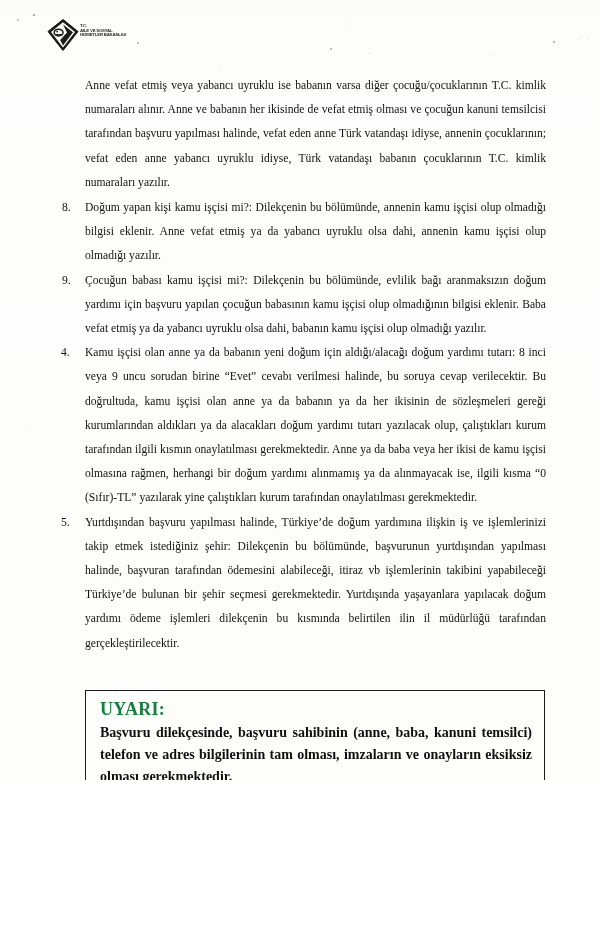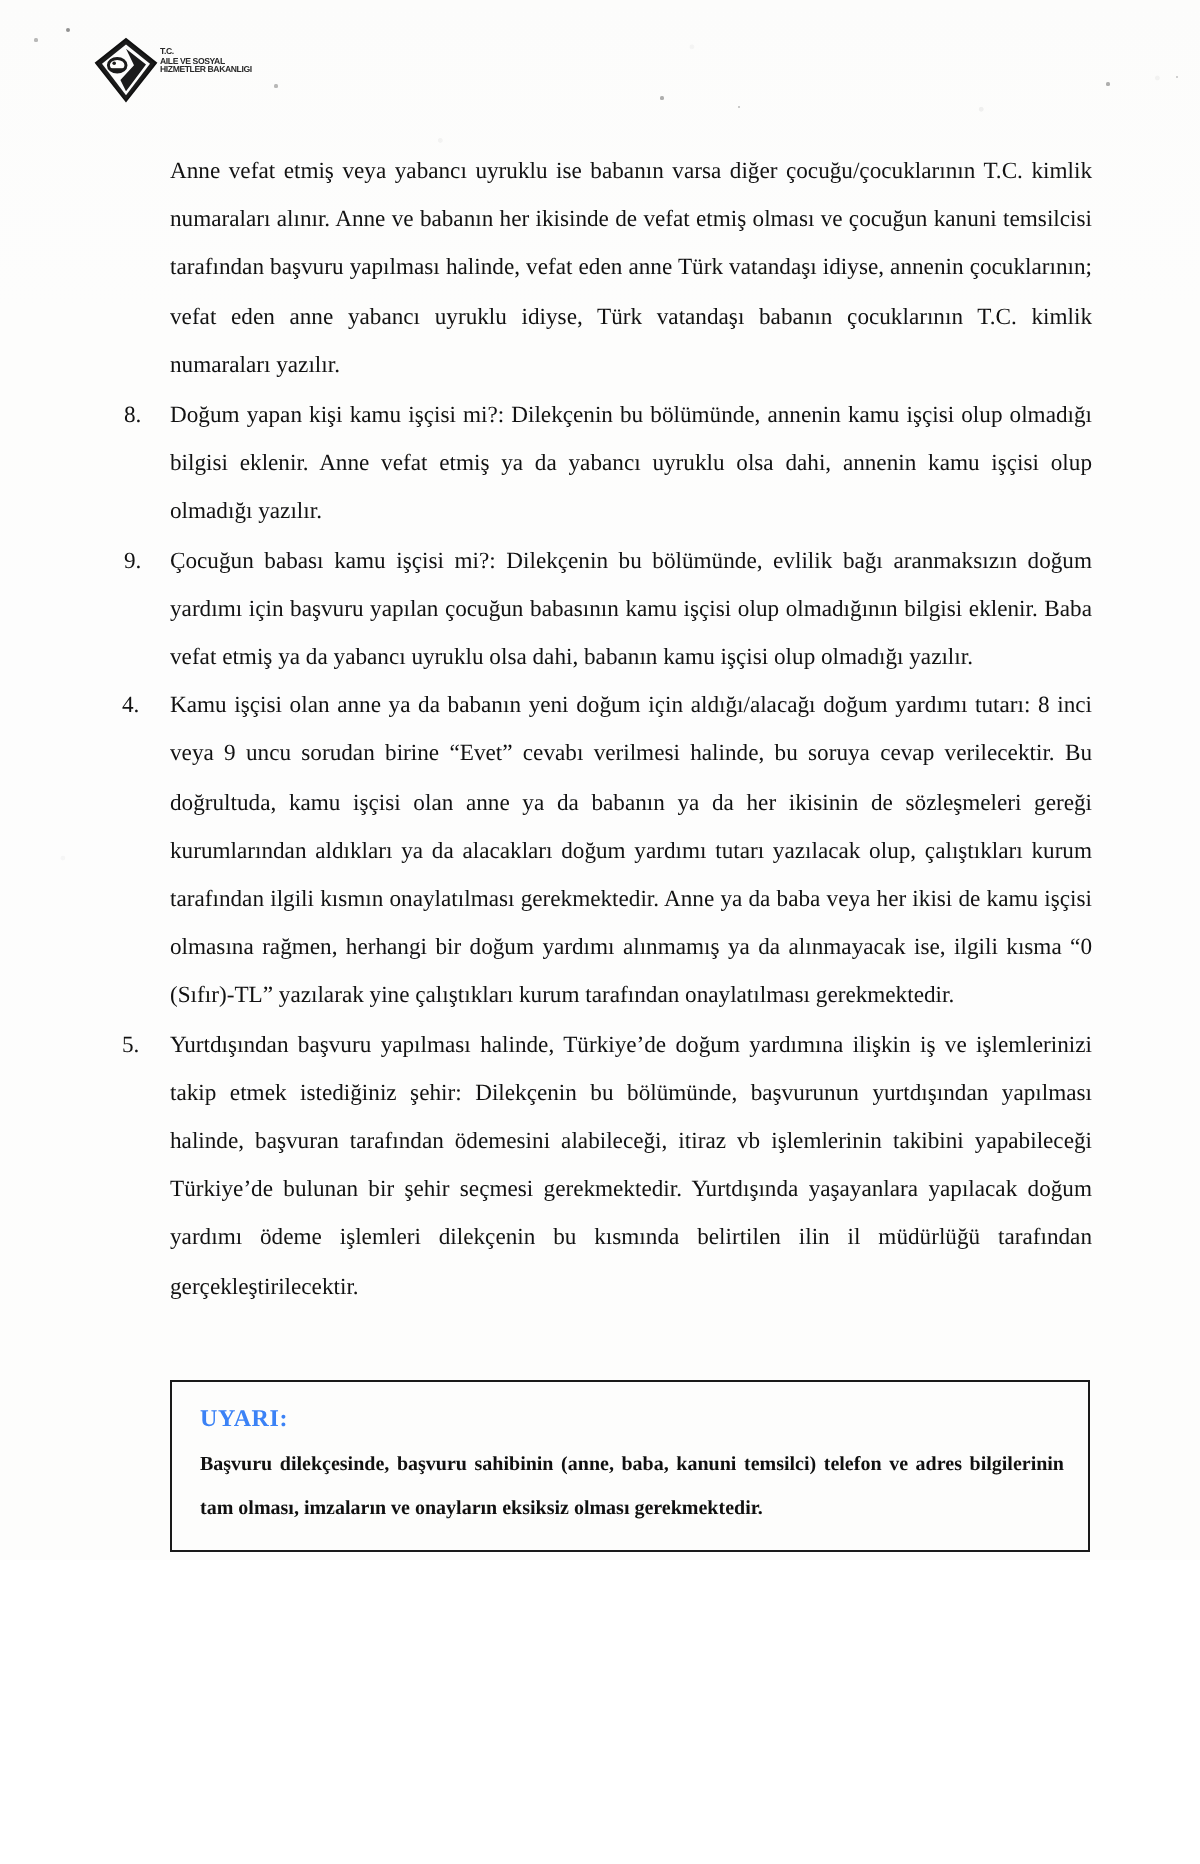--- a/index.html
+++ b/index.html
@@ -121,30 +121,30 @@
     width: 460px;
     min-height: 74px;
     border: 1.6px solid #1a1a1a;
     box-sizing: border-box;
     padding: 8px 12px 9px 14px;
     background: transparent;
   }
   .uyari-title {
     font-family: "Liberation Serif", serif;
     font-weight: bold;
-    font-size: 12px;
+    font-size: 18px;
     line-height: 21px;
-    color: #3b82f6;
+    color: #15803d;
     letter-spacing: 0.3px;
     margin: 0 0 2px 0;
   }
   .uyari-text {
     font-family: "Liberation Serif", serif;
     font-weight: bold;
-    font-size: 10px;
+    font-size: 14px;
     line-height: 22px;
     color: #101010;
     text-align: justify;
     text-justify: inter-word;
     margin: 0;
   }
 </style>
 </head>
 <body>
 

